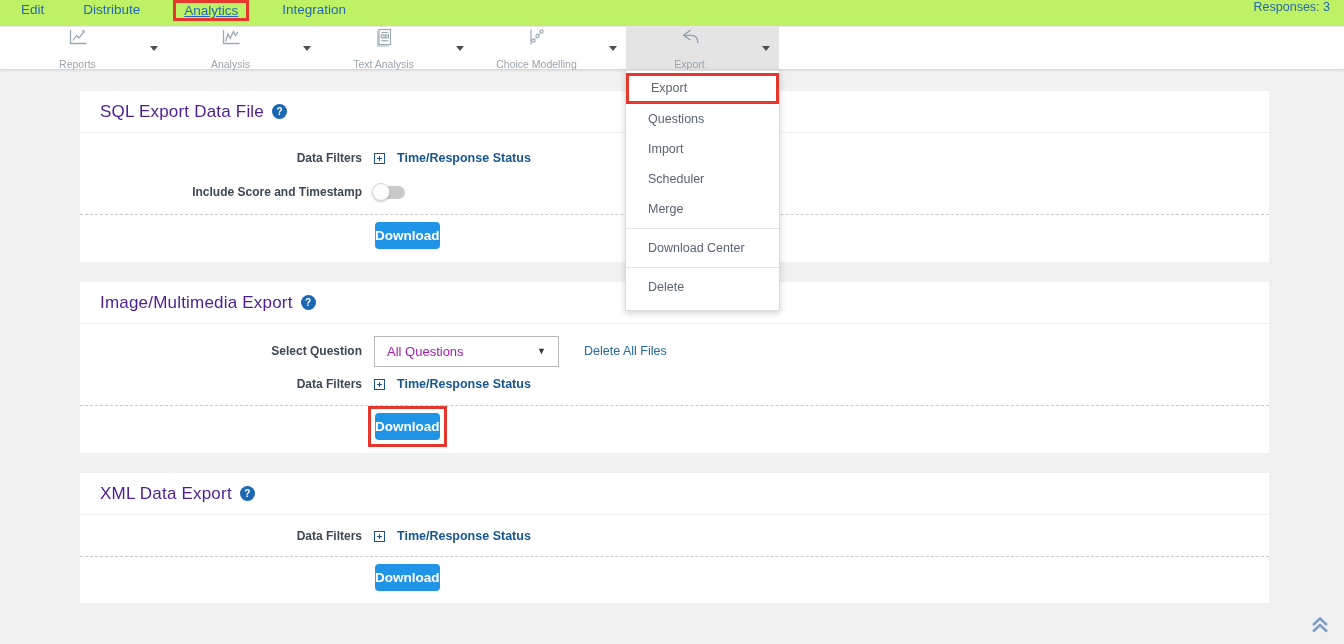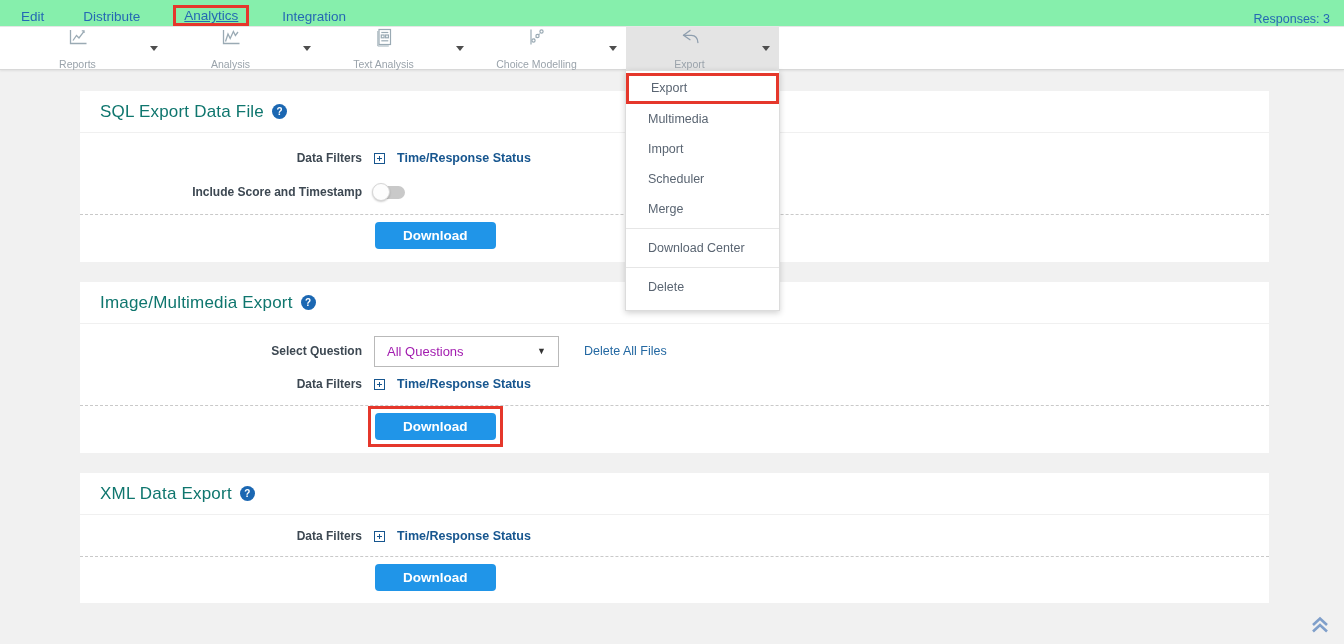--- a/index.html
+++ b/index.html
@@ -6,22 +6,22 @@
   html,body { width:1344px; height:644px; overflow:hidden; }
   body {
     font-family:"Liberation Sans", sans-serif;
     background:#f1f1f1;
     position:relative;
     color:#333;
   }
 
   
   .topnav {
-    height:27px; background:#86efac; border-bottom:1px solid #e7e7e7;
-    display:flex; align-items:flex-end; padding:0 10px 0 15px;
+    height:27px; background:#bef264; border-bottom:1px solid #e7e7e7;
+    display:flex; align-items:flex-start; padding:0 10px 0 15px;
   }
   .topnav-item {
     color:#2569b3; font-size:13.5px; font-weight:500;
     margin-right:27px; padding:2px 6px; cursor:pointer; white-space:nowrap;
   }
   .topnav-item.active {
     border:3px solid #e5372b; padding:0 8px; text-decoration:underline;
   }
   .topnav-spacer { flex:1; }
   .responses { color:#2569b3; font-size:12.5px; font-weight:500; padding-right:4px; }
@@ -63,21 +63,21 @@
   }
   .menu-divider { border-top:1px solid #e6e6e6; margin:4px 0; }
 
   
   .content { padding:21px 75px 0 80px; }
   .card { background:#fff; margin-bottom:20px; }
   .card-header {
     height:42px; display:flex; align-items:center; padding-left:20px;
     border-bottom:1px solid #f0f0f0;
   }
-  .card-title { font-size:17px; color:#0f766e; letter-spacing:0.2px; }
+  .card-title { font-size:17px; color:#4c1d95; letter-spacing:0.2px; }
   .help-icon {
     width:15px; height:15px; border-radius:50%; background:#1b67b2;
     color:#fff; font-size:10px; font-weight:bold; line-height:15px;
     text-align:center; margin-left:8px; display:inline-block; cursor:pointer;
   }
   .form-row { display:flex; align-items:center; }
   .row-label {
     width:282px; text-align:right; font-size:12px; font-weight:bold; color:#3d4852;
   }
   .row-control { margin-left:12px; display:flex; align-items:center; }
@@ -101,21 +101,21 @@
   .select-box {
     width:185px; height:31px; border:1px solid #b9b9b9; background:#fff;
     display:flex; align-items:center; padding:0 12px; cursor:pointer;
   }
   .select-value { flex:1; font-size:13px; color:#a21caf; }
   .select-caret { font-size:9px; color:#333; }
 
   .dashed-divider { border-top:1px dashed #c9c9c9; }
 
   .download-btn {
-    height:27px; padding:0 28px; background:#2095e8; border:none; border-radius:4px;
+    height:27px; padding:0 0; background:#2095e8; border:none; border-radius:4px;
     color:#fff; font-size:13.5px; font-weight:bold;
     font-family:"Liberation Sans", sans-serif; cursor:pointer; display:block;
   }
   .btn-redbox {
     display:inline-block; border:3px solid #e5372b; padding:4px; margin-left:288px;
   }
 
   
   .s1-body { padding-top:8px; }
   .s1-body .form-row { height:34px; }
@@ -234,21 +234,21 @@
     </div>
     <div class="tb-caret-box">
         <span class="caret"></span>
       </div>
   </div>
 
 </div>
 
 <div class="dropdown">
   <div class="menu-item highlighted">Export</div>
-  <div class="menu-item">Multimedia</div>
+  <div class="menu-item">Questions</div>
   <div class="menu-item">Import</div>
   <div class="menu-item">Scheduler</div>
   <div class="menu-item">Merge</div>
   <div class="menu-divider"></div>
   <div class="menu-item">Download Center</div>
   <div class="menu-divider"></div>
   <div class="menu-item">Delete</div>
 </div>
 
 <div class="content">

